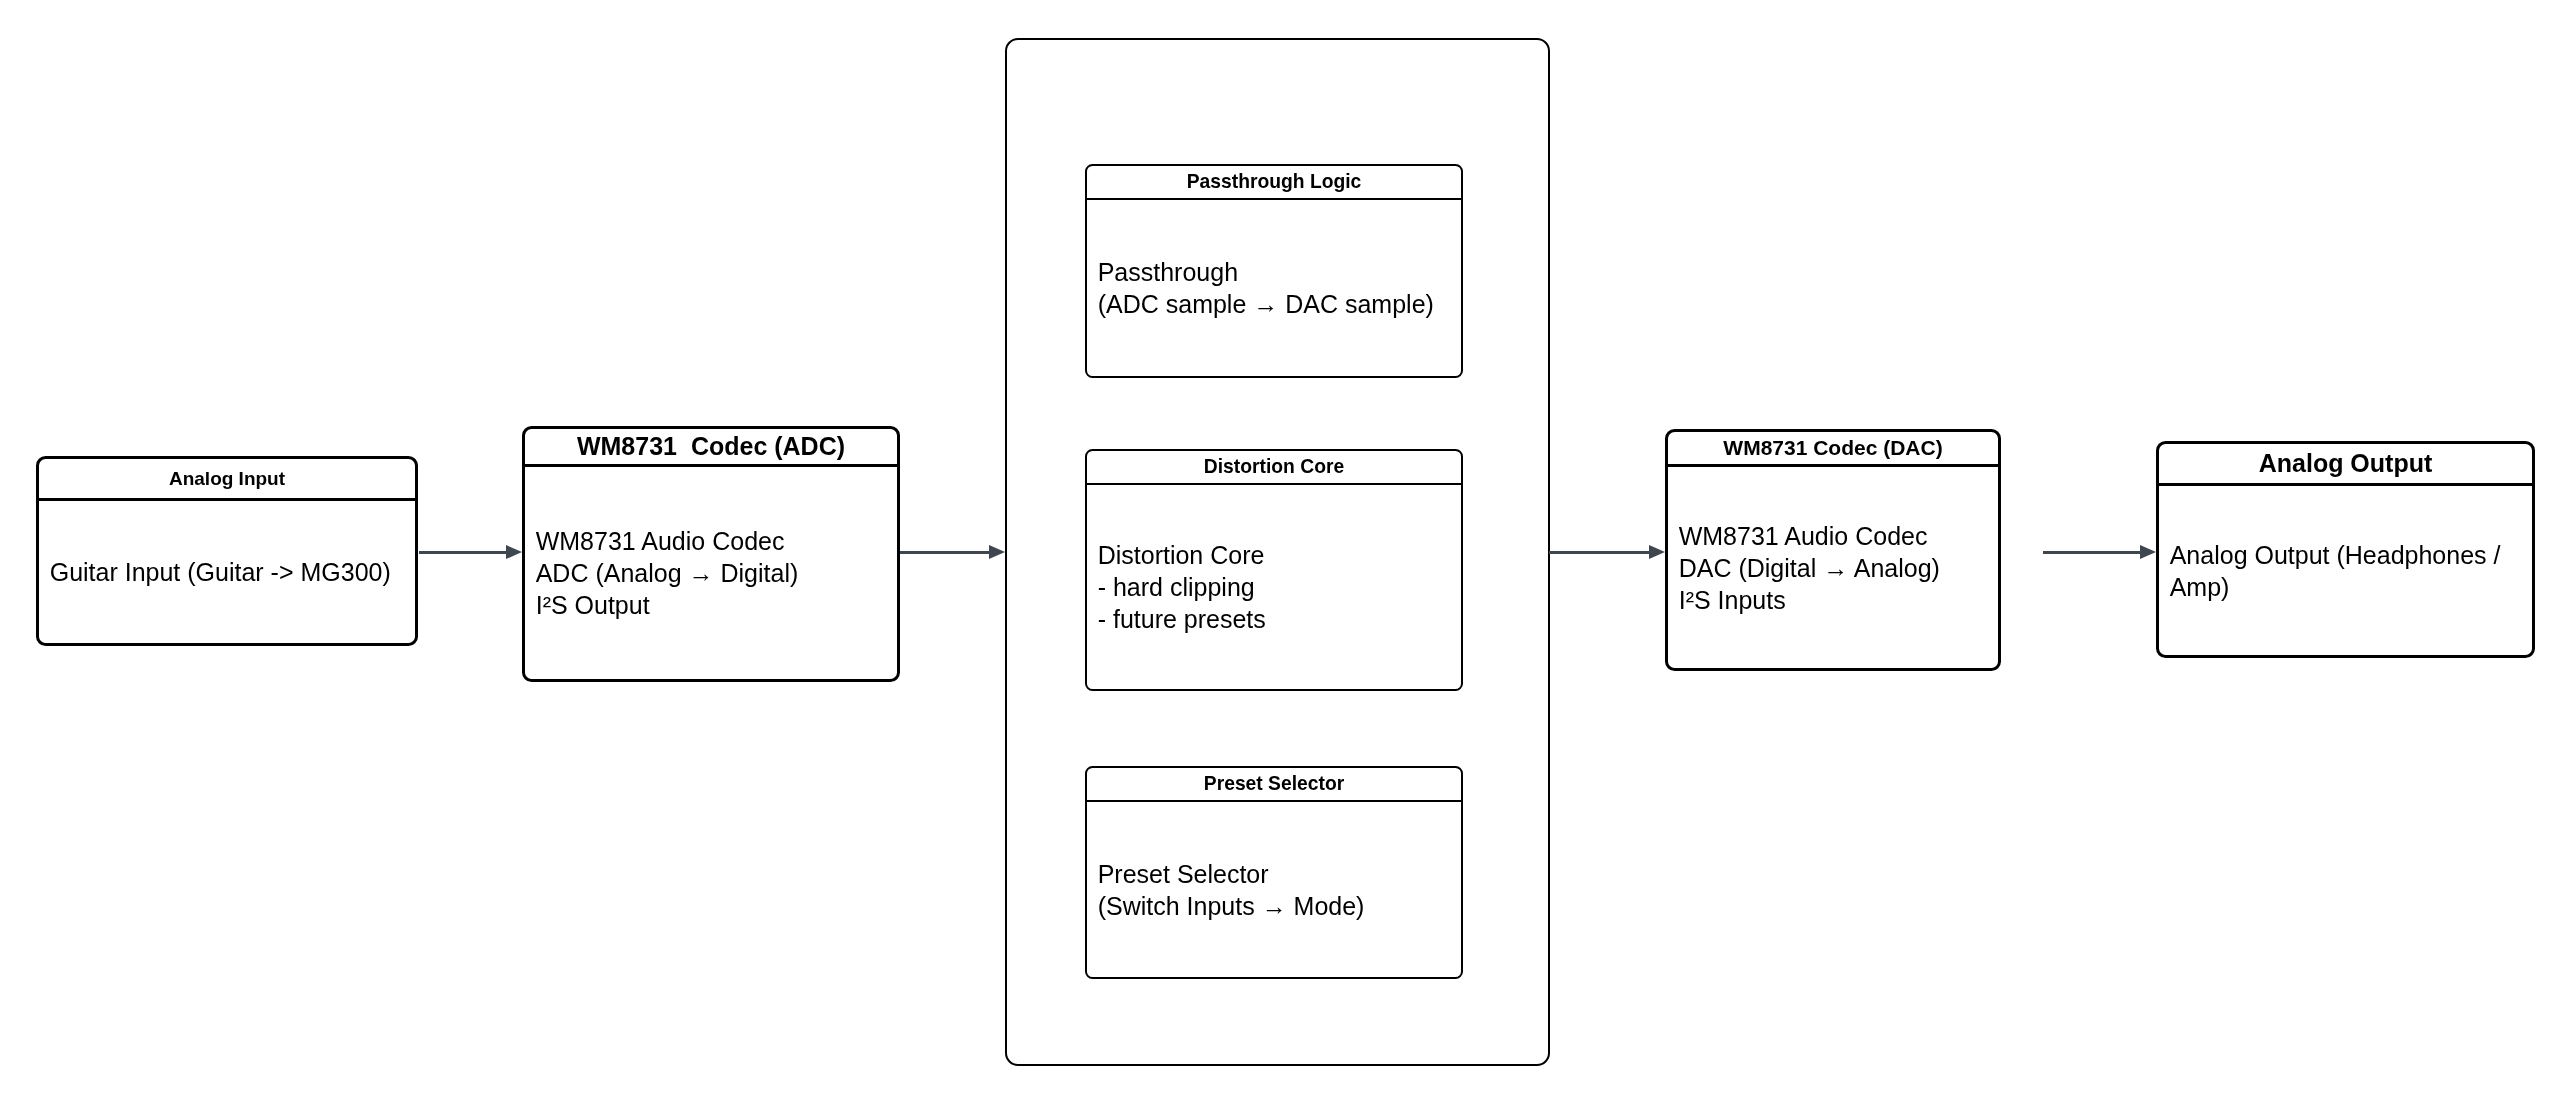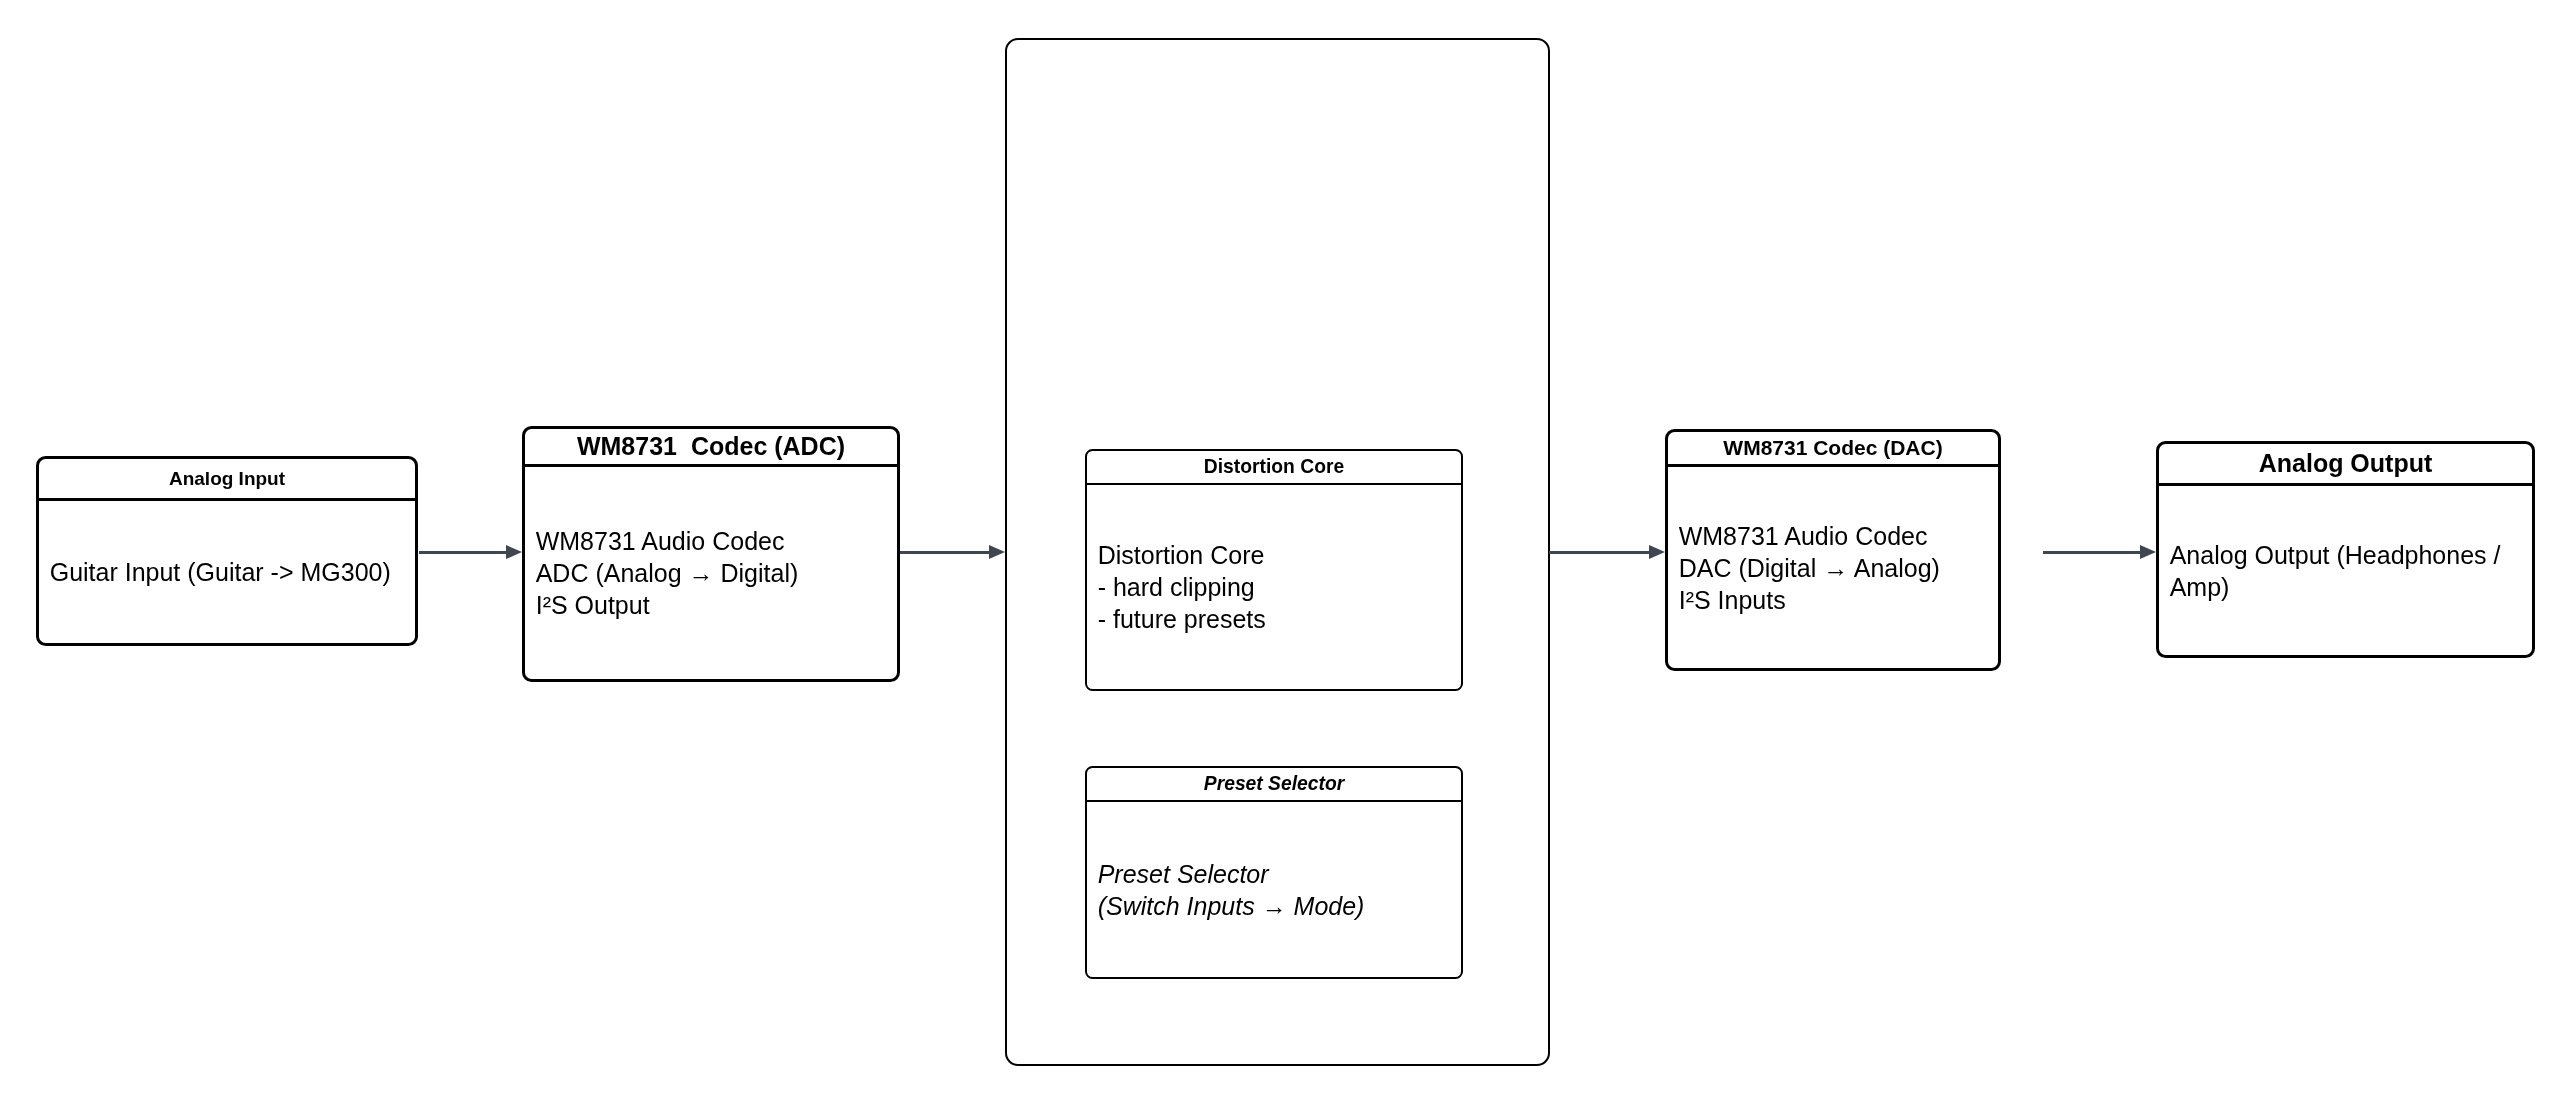--- a/index.html
+++ b/index.html
@@ -64,21 +64,21 @@
     text-align:center;
     font-weight:700;font-size:27px;line-height:32px;
   }
   
   .inner-node{border-width:2.7px;border-radius:7.5px;}
   .inner-node .node-header{border-bottom-width:2.7px;}
   #node-passthrough-logic{left:1085px;top:164px;width:378px;height:214px;}
   #node-passthrough-logic .node-header{height:32px;font-size:19.3px;}
   #node-distortion-core{left:1085px;top:449px;width:378px;height:242px;}
   #node-distortion-core .node-header{height:32px;font-size:19.3px;}
-  #node-preset-selector{left:1085px;top:766px;width:378px;height:213px;font-style:italic;}
+  #node-preset-selector{left:1085px;top:766px;width:378px;height:213px;}
   #node-preset-selector .node-header{height:32px;font-size:19.3px;}
   
   .edge{position:absolute;}
   .edge-line{
     position:absolute;top:551px;height:2.7px;
     background:var(--arrow-color);
   }
   .edge-head{
     position:absolute;top:545px;width:0;height:0;
     border-top:7.5px solid transparent;
@@ -106,20 +106,27 @@
 
   <div class="node" id="node-wm8731-adc">
     <div class="node-header">WM8731  Codec (ADC)</div>
     <div class="node-body">
       <div class="body-line">WM8731 Audio Codec</div>
       <div class="body-line">ADC (Analog → Digital)</div>
       <div class="body-line">I²S Output</div>
     </div>
   </div>
 
+  <div class="node inner-node" id="node-passthrough-logic">
+    <div class="node-header">Passthrough Logic</div>
+    <div class="node-body">
+      <div class="body-line">Passthrough</div>
+      <div class="body-line">(ADC sample → DAC sample)</div>
+    </div>
+  </div>
 
   <div class="node inner-node" id="node-distortion-core">
     <div class="node-header">Distortion Core</div>
     <div class="node-body">
       <div class="body-line">Distortion Core</div>
       <div class="body-line">- hard clipping</div>
       <div class="body-line">- future presets</div>
     </div>
   </div>
 

